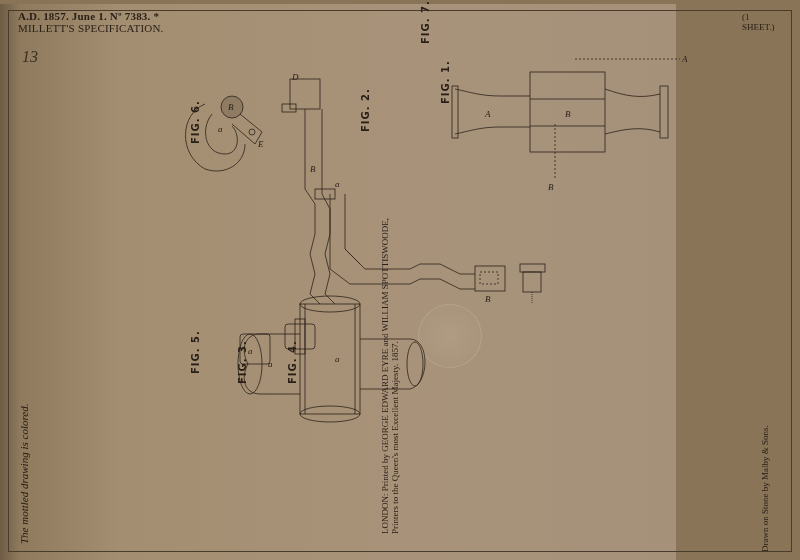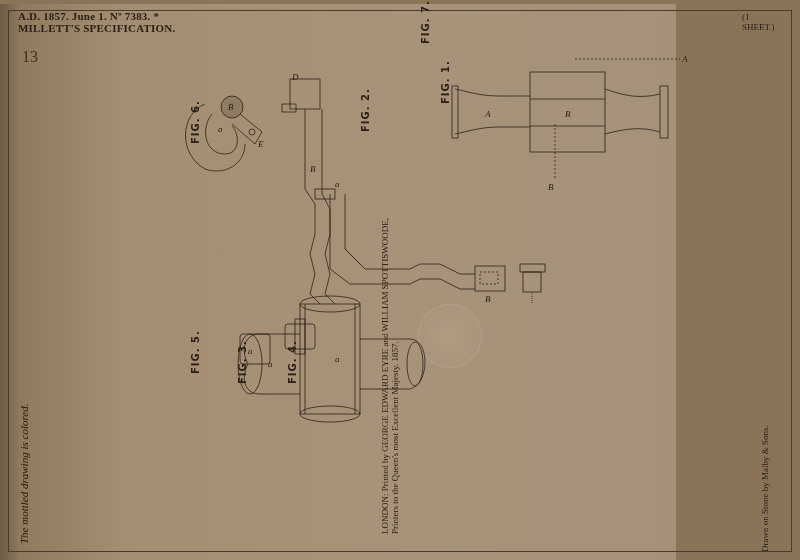--- a/index.html
+++ b/index.html
@@ -2,23 +2,23 @@
 <html><head>
 <meta charset="utf-8">
 <style>
   html,body{margin:0;padding:0;}
   body{width:800px;height:560px;overflow:hidden;background:#8a7458;font-family:"Liberation Serif",serif;}
   .sheet{position:absolute;left:0;top:4px;width:676px;height:560px;
     background:linear-gradient(90deg,#6e5c45 0px,#8f7a5e 20px,#a38e71 120px,#a8937a 400px,#a4907a 800px);}
   .border{position:absolute;left:8px;top:6px;width:782px;height:540px;border:1px solid #4a3c2c;}
   .hdr{position:absolute;left:18px;top:6px;color:#2a2018;font-size:11px;line-height:12px;letter-spacing:0.2px;}
   .hdr .l1{font-weight:bold;}
-  .hdr .l2{font-weight:bold;text-transform:uppercase;}
+  .hdr .l2{font-weight:normal;text-transform:uppercase;}
   .sheetno{position:absolute;left:742px;top:8px;font-size:9px;color:#2a2018;}
-  .hand{position:absolute;left:22px;top:44px;font-size:16px;color:#3a2e22;}
+  .hand{position:absolute;left:22px;top:44px;font-size:16px;font-style:italic;color:#3a2e22;}
   .figlabel{position:absolute;font-family:"DejaVu Sans",sans-serif;font-size:10px;font-weight:bold;color:#2a2018;
     transform:rotate(-90deg);transform-origin:left top;letter-spacing:1px;white-space:nowrap;}
   .lbl{position:absolute;font-size:9px;color:#2a2018;font-style:italic;}
   svg{position:absolute;left:0;top:0;}
   .foot-italic{position:absolute;left:18px;top:540px;font-size:11px;font-style:italic;color:#1e160f;transform:rotate(-90deg);transform-origin:left top;}
   .foot-print{position:absolute;left:380px;top:530px;font-size:9px;line-height:10px;color:#2a2018;text-align:left;transform:rotate(-90deg);transform-origin:left top;white-space:nowrap;}
   .foot-drawn{position:absolute;left:760px;top:548px;font-size:9px;color:#2a2018;transform:rotate(-90deg);transform-origin:left top;white-space:nowrap;}
   .seal{position:absolute;left:418px;top:300px;width:62px;height:62px;border-radius:50%;border:1px solid rgba(255,255,255,0.12);background:radial-gradient(circle,rgba(200,185,160,0.25),rgba(160,140,115,0.1));}
 </style>
 </head>

